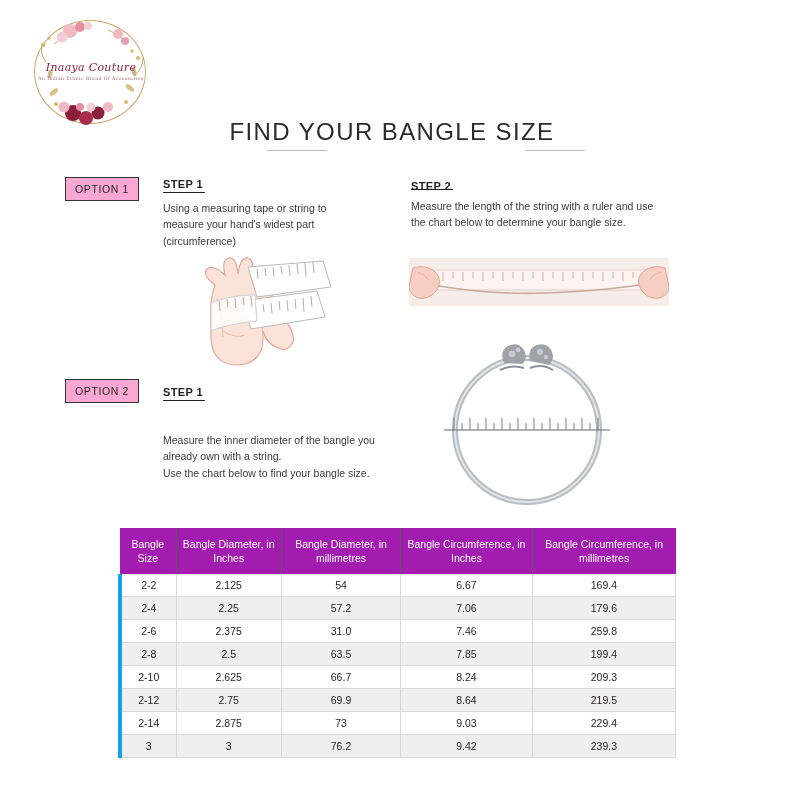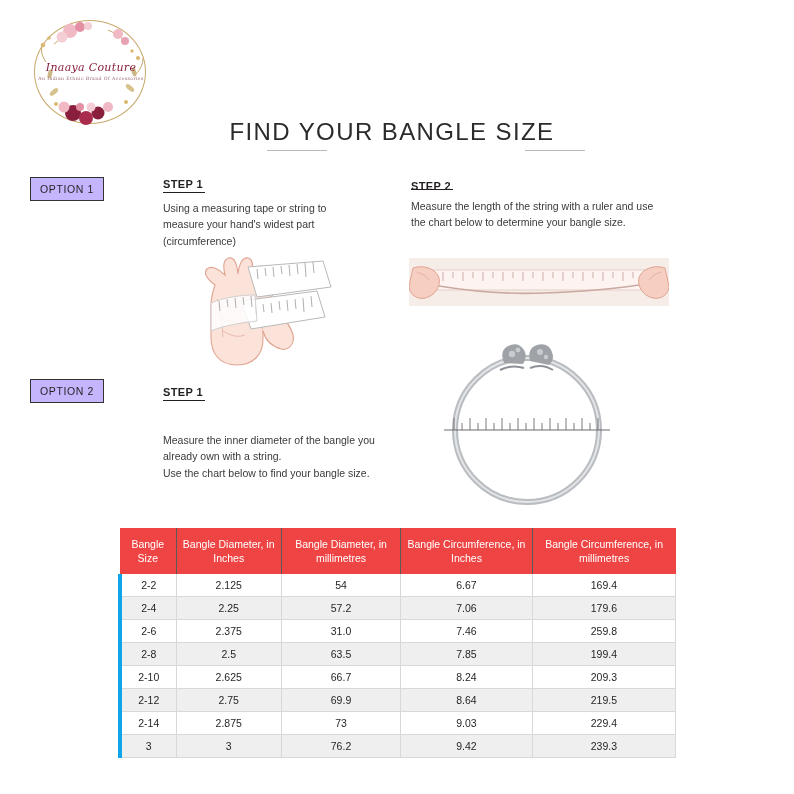--- a/index.html
+++ b/index.html
@@ -80,21 +80,22 @@
   
   .option-box {
     position: absolute;
     border: 1px solid #333;
     font-size: 10.5px;
     letter-spacing: .6px;
     color: #231f20;
     text-align: center;
     padding: 5px 0;
     width: 72px;
-    background: #c4b5fd;
+    background: #f9a8d4;
+    margin-left: 35px;
   }
   #option1-box { left: 30px; top: 177px; }
   #option2-box { left: 30px; top: 379px; }
 
   
   .step-head {
     position: absolute;
     font-size: 11px;
     font-weight: 700;
     letter-spacing: .4px;
@@ -137,21 +138,21 @@
     left: 118px;
     top: 528px;
     width: 558px;
   }
   table {
     border-collapse: collapse;
     width: 558px;
     font-size: 10.5px;
   }
   thead th {
-    background: #ef4444;
+    background: #a21caf;
     color: #ffffff;
     font-weight: 400;
     padding: 9px 4px;
     line-height: 1.35;
     border-right: 1px solid #5a5a5a;
     vertical-align: middle;
   }
   thead th:last-child { border-right: none; }
   tbody td {
     text-align: center;

